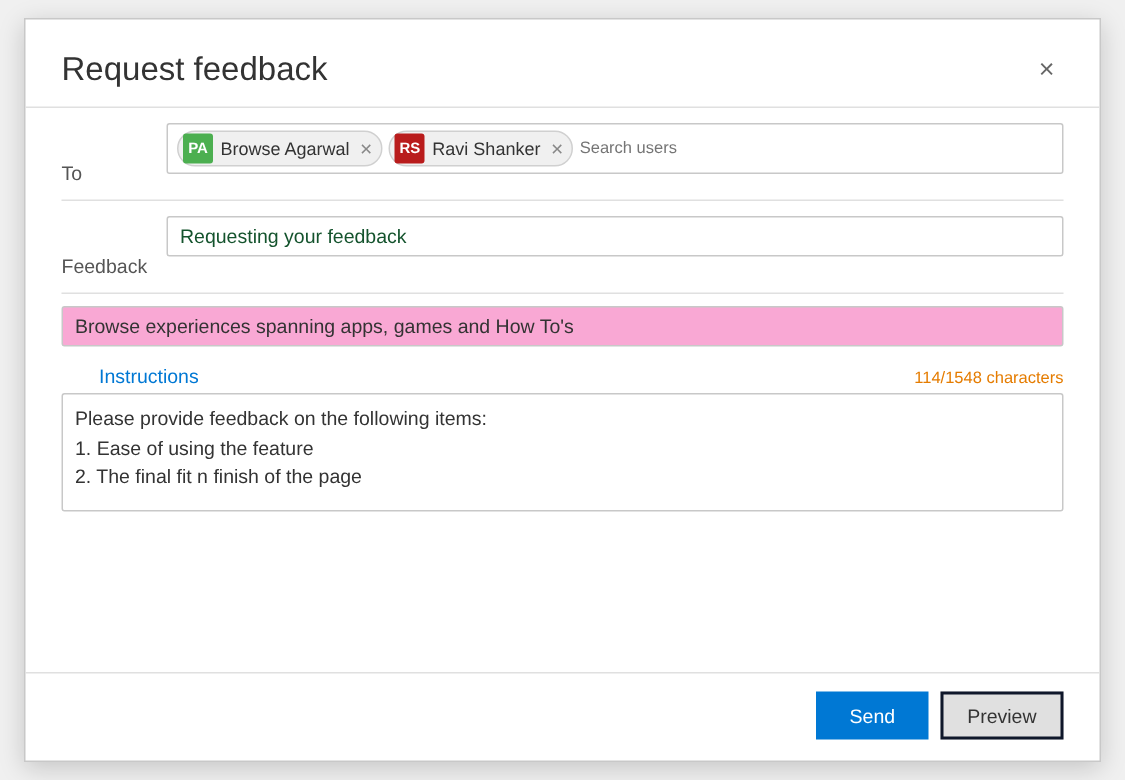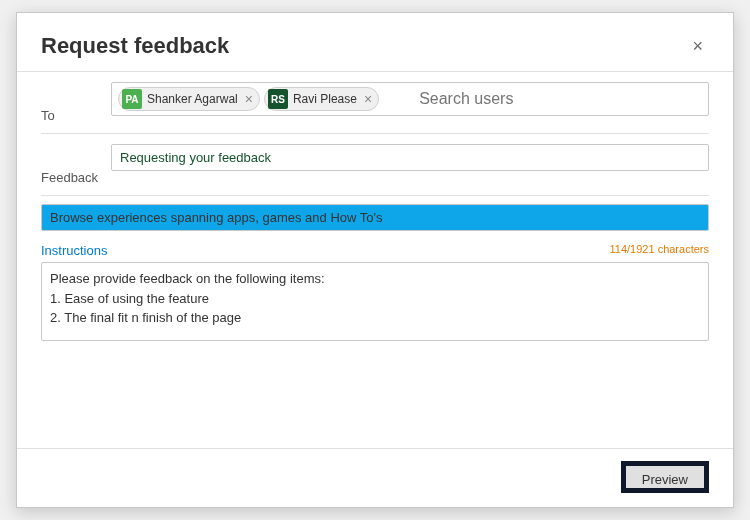--- a/index.html
+++ b/index.html
@@ -25,21 +25,21 @@
       position: relative;
     }
     .dialog-header {
       display: flex;
       align-items: flex-start;
       justify-content: space-between;
       padding: 20px 24px 12px 24px;
     }
     .dialog-title {
       font-size: 22px;
-      font-weight: 700;
+      font-weight: 400;
       color: #333;
       line-height: 1.2;
     }
     .close-btn {
       background: none;
       border: none;
       cursor: pointer;
       font-size: 18px;
       color: #666;
       padding: 2px 6px;
@@ -101,40 +101,39 @@
       border-radius: 2px;
       display: flex;
       align-items: center;
       justify-content: center;
       font-size: 10px;
       font-weight: 600;
       color: #fff;
       flex-shrink: 0;
     }
     .avatar-pa { background: #4caf50; }
-    .avatar-rs { background: #14532d; }
+    .avatar-rs { background: #b91c1c; }
     .tag-remove {
       background: none;
       border: none;
       cursor: pointer;
       font-size: 14px;
       color: #888;
       line-height: 1;
       padding: 0;
       margin-left: 2px;
     }
     .search-input-inline {
       border: none;
       outline: none;
-      font-size: 16px;
+      font-size: 11px;
       color: #b91c1c;
       background: transparent;
       min-width: 90px;
       padding: 2px 0;
-      margin-left: 36px;
     }
     .subject-input {
       width: 100%;
       border: 1px solid #c8c8c8;
       border-radius: 2px;
       padding: 5px 8px;
       font-size: 13px;
       color: #14532d;
       outline: none;
     }
@@ -145,27 +144,28 @@
       padding: 10px 0 6px 0;
     }
     .feedback-on-input {
       width: 100%;
       border: 1px solid #c8c8c8;
       border-radius: 2px;
       padding: 5px 8px;
       font-size: 13px;
       color: #333;
       outline: none;
-      background: #0ea5e9;
+      background: #f9a8d4;
     }
     .instructions-header {
       display: flex;
       justify-content: space-between;
-      align-items: flex-start;
+      align-items: flex-end;
       margin-bottom: 4px;
+      margin-left: 25px;
     }
     .char-count {
       font-size: 11px;
       color: #e57c00;
     }
     .instructions-textarea {
       width: 100%;
       border: 1px solid #c8c8c8;
       border-radius: 2px;
       padding: 6px 8px;
@@ -195,21 +195,21 @@
       border: none;
       padding: 6px 22px;
       font-size: 13px;
       cursor: pointer;
       min-width: 72px;
       height: 32px;
     }
     .btn-preview {
       background: #e0e0e0;
       color: #333;
-      border: 5px solid #0f172a;
+      border: 2px solid #0f172a;
       padding: 6px 16px;
       font-size: 13px;
       cursor: pointer;
       min-width: 72px;
       height: 32px;
     }
   </style>
 </head>
 <body>
 
@@ -222,26 +222,26 @@
   <hr class="divider">
 
   <div class="form-area">
 
     <div class="field-row">
       <span class="field-label">To</span>
       <div class="field-content">
         <div class="to-field">
           <div class="user-tag">
             <div class="user-avatar avatar-pa">PA</div>
-            <span>Shanker Agarwal</span>
+            <span>Browse Agarwal</span>
             <button class="tag-remove">×</button>
           </div>
           <div class="user-tag">
             <div class="user-avatar avatar-rs">RS</div>
-            <span>Ravi Please</span>
+            <span>Ravi Shanker</span>
             <button class="tag-remove">×</button>
           </div>
           <input class="search-input-inline" type="text" placeholder="Search users" style="">
         </div>
       </div>
     </div>
 
     <div class="field-row">
       <span class="field-label">Feedback</span>
       <div class="field-content">
@@ -249,24 +249,25 @@
       </div>
     </div>
 
     <div class="instructions-content">
       <input class="feedback-on-input" type="text" value="Browse experiences spanning apps, games and How To's" style="">
     </div>
 
     <div class="instructions-content">
       <div class="instructions-header">
         <span class="section-label" style="padding:0;">Instructions</span>
-        <span class="char-count">114/1921 characters</span>
+        <span class="char-count">114/1548 characters</span>
       </div>
       <textarea class="instructions-textarea" style="">Please provide feedback on the following items:
 1. Ease of using the feature
 2. The final fit n finish of the page</textarea>
     </div>
   </div>
 
   <div class="dialog-footer">
+    <button class="btn-send">Send</button>
     <button class="btn-preview">Preview</button>
   </div>
 </div>
 
 </body></html>

